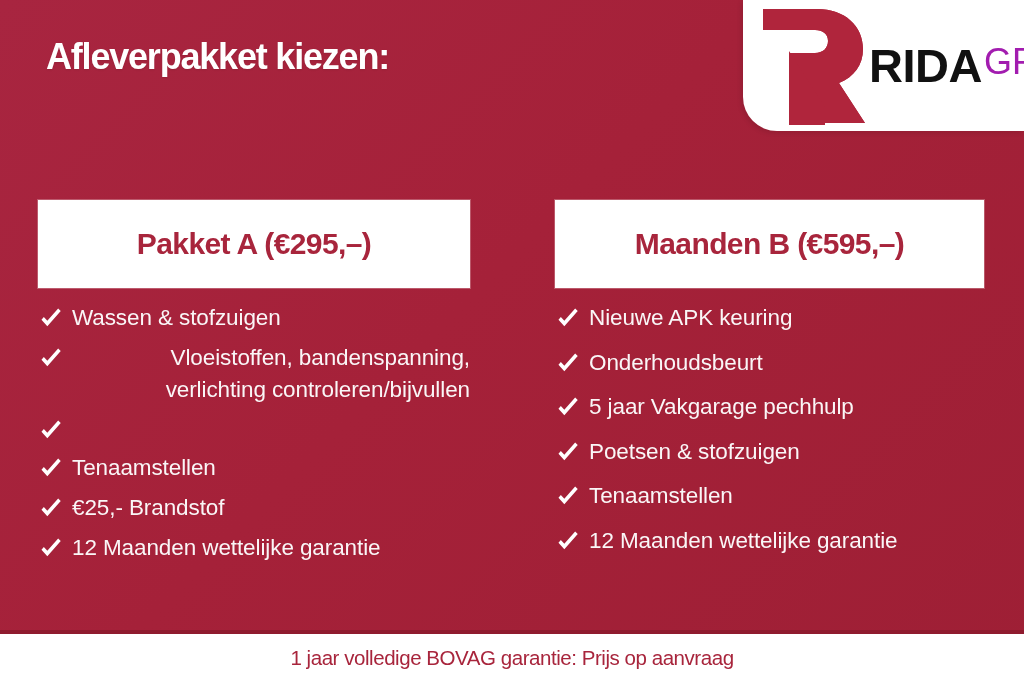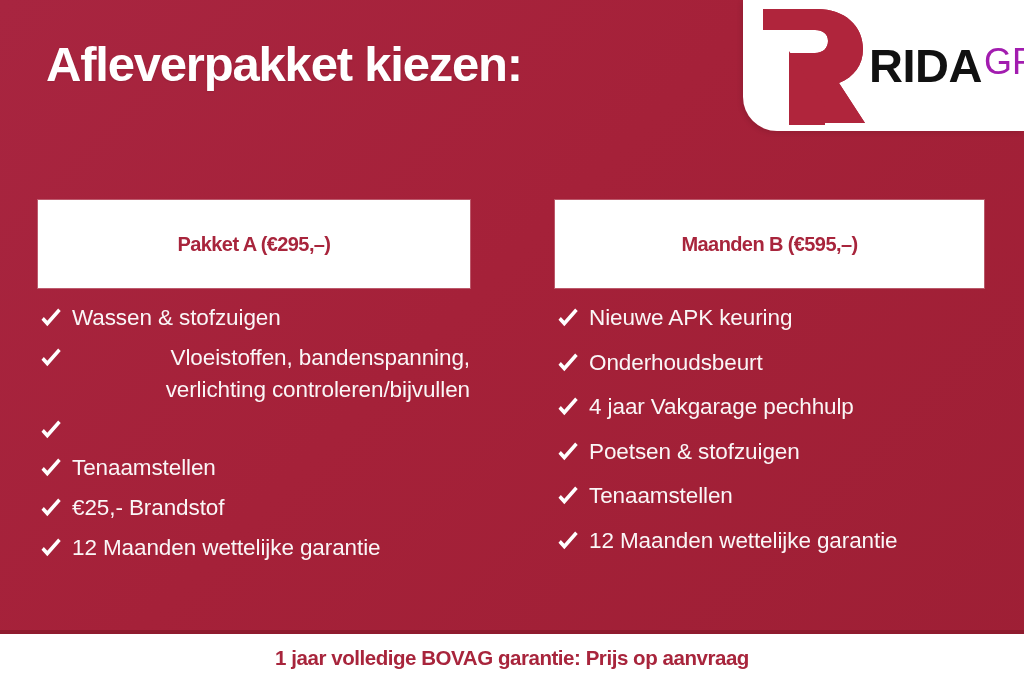--- a/index.html
+++ b/index.html
@@ -32,42 +32,42 @@
     letter-spacing:-0.5px;
   }
   .logo-groep{
     font-size:36px; font-weight:normal; color:#a21caf;
     letter-spacing:0px; margin-top:1px; margin-left:2px;
   }
 
   
   .title{
     position:absolute; left:46px; top:36px;
-    font-size:49px; font-weight:bold; color:#ffffff;
+    font-size:36px; font-weight:bold; color:#ffffff;
     letter-spacing:-1.2px;
     text-shadow:0 1px 2px rgba(0,0,0,.10);
   }
 
   
   .columns{
     position:absolute; left:0; top:200px; right:0;
     display:flex;
   }
   .col{ position:relative; }
   .col-a{ margin-left:38px; width:432px; }
   .col-b{ margin-left:85px; width:429px; }
 
   .pkg-head{
     background:#ffffff;
     height:88px;
     display:flex; align-items:center; justify-content:center;
     box-shadow:0 0 0 1px rgba(255,255,255,.25);
   }
   .pkg-head span{
-    font-size:20px; font-weight:bold; color:#A8253C;
+    font-size:30px; font-weight:bold; color:#A8253C;
     letter-spacing:-0.6px;
   }
 
   .features{ list-style:none; margin-top:14px;text-align:right; }
   .features li{
     display:flex; align-items:flex-start;
     color:#FAF6F7;
     font-size:22.5px;
     line-height:1.40;
     margin-bottom:8.5px;
@@ -84,21 +84,21 @@
   .footer-rule{
     position:absolute; left:0; right:0; top:630px;
     height:4px; background:#8F1B2E;
   }
   .footer{
     position:absolute; left:0; right:0; bottom:0; top:634px;
     background:#ffffff;
     display:flex; align-items:center; justify-content:center;
   }
   .footer span{
-    font-size:20.5px; font-weight:bold; color:#A8253C;
+    font-size:20.5px; font-weight:normal; color:#A8253C;
     letter-spacing:-0.45px;
   }
 </style>
 </head>
 <body>
 
 <div id="poster">
 
   <h1 class="title">Afleverpakket kiezen:</h1>
 
@@ -174,21 +174,21 @@
         <li>
           <svg class="check" viewBox="0 0 24 24">
               <path d="M3.2 12.6 L8.6 18.6 L21 4.6 L18.6 2.4 L8.6 13.6 L5.4 10.2 Z" fill="#ffffff"></path>
             </svg>
           <span class="feat-text">Onderhoudsbeurt</span>
         </li>
         <li>
           <svg class="check" viewBox="0 0 24 24">
               <path d="M3.2 12.6 L8.6 18.6 L21 4.6 L18.6 2.4 L8.6 13.6 L5.4 10.2 Z" fill="#ffffff"></path>
             </svg>
-          <span class="feat-text">4 jaar Vakgarage pechhulp</span>
+          <span class="feat-text">5 jaar Vakgarage pechhulp</span>
         </li>
         <li>
           <svg class="check" viewBox="0 0 24 24">
               <path d="M3.2 12.6 L8.6 18.6 L21 4.6 L18.6 2.4 L8.6 13.6 L5.4 10.2 Z" fill="#ffffff"></path>
             </svg>
           <span class="feat-text">Poetsen &amp; stofzuigen</span>
         </li>
         <li>
           <svg class="check" viewBox="0 0 24 24">
               <path d="M3.2 12.6 L8.6 18.6 L21 4.6 L18.6 2.4 L8.6 13.6 L5.4 10.2 Z" fill="#ffffff"></path>

